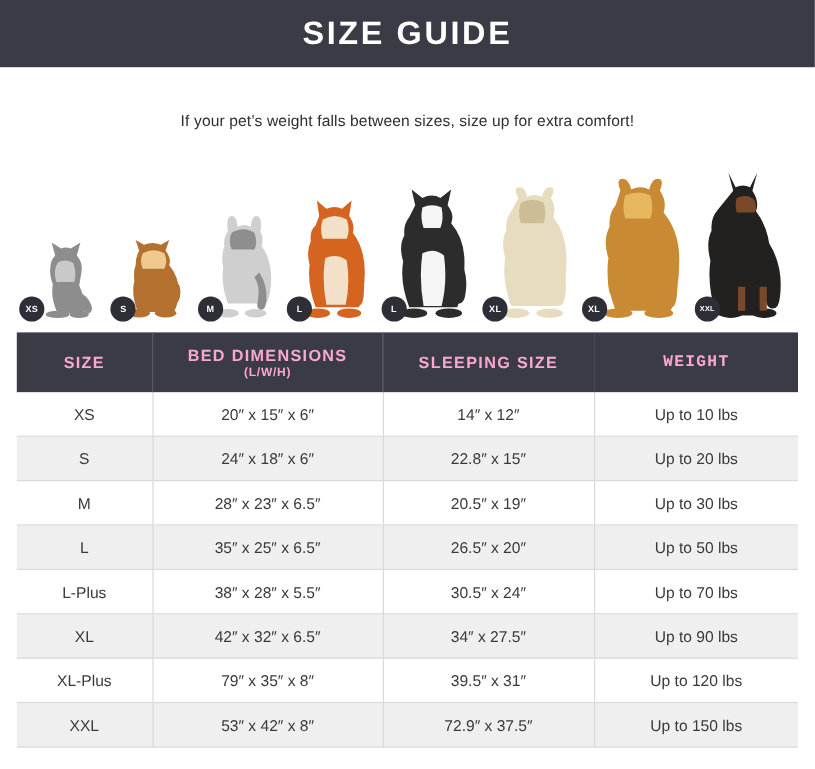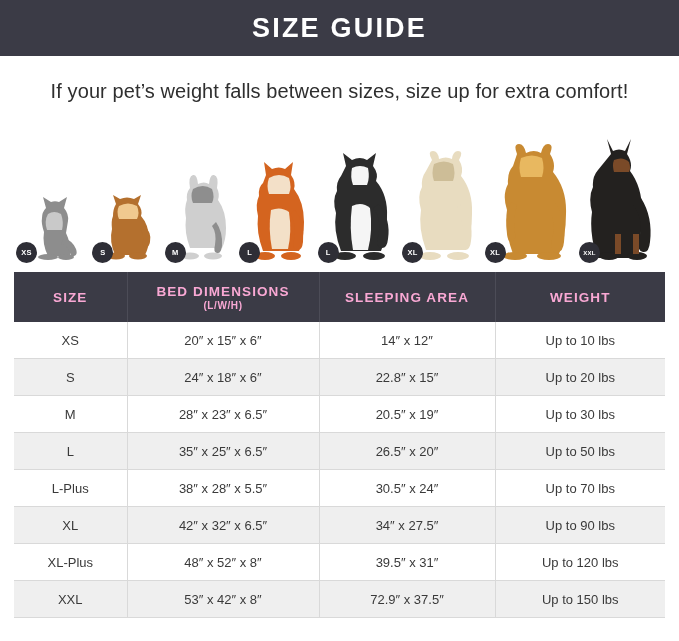--- a/index.html
+++ b/index.html
@@ -32,23 +32,23 @@
   }
   .banner-title {
     color: #ffffff;
     font-size: 27px;
     font-weight: bold;
     letter-spacing: 2.2px;
   }
   
   .subtitle {
     text-align: center;
-    font-size: 20px;
+    font-size: 13px;
     color: #2f2f2f;
-    margin-top: 24px;
+    margin-top: 37px;
     letter-spacing: .1px;
   }
   
   .pets-row {
     position: relative;
     height: 135px;
     margin-top: 22px;
     display: flex;
     align-items: flex-end;
     justify-content: space-between;
@@ -92,21 +92,21 @@
   table.size-table th {
     background: #3b3b46;
     color: #f9a8d4;
     font-size: 13.5px;
     font-weight: bold;
     letter-spacing: 1.1px;
     padding: 12px 4px 11px 4px;
     text-align: center;
     border-right: 1px solid #4c4c57;
   }
-  table.size-table th:last-child { border-right: none; }
+  table.size-table th:last-child { border-right: none; font-family: Liberation Mono, monospace; }
   table.size-table th .sub {
     display: block;
     font-size: 10px;
     letter-spacing: .6px;
     font-weight: bold;
     margin-top: 1px;
   }
   table.size-table td {
     font-size: 13px;
     text-align: center;
@@ -273,21 +273,21 @@
     <thead>
       <tr>
         <th>
           <span>SIZE</span>
         </th>
         <th>
           <span>BED DIMENSIONS</span>
           <span class="sub">(L/W/H)</span>
         </th>
         <th>
-          <span>SLEEPING AREA</span>
+          <span>SLEEPING SIZE</span>
         </th>
         <th>
           <span>WEIGHT</span>
         </th>
       </tr>
     </thead>
     <tbody>
       <tr class="plain">
         <td>XS</td>
         <td>20″ x 15″ x 6″</td>
@@ -319,21 +319,21 @@
         <td>Up to 70 lbs</td>
       </tr>
       <tr class="alt">
         <td>XL</td>
         <td>42″ x 32″ x 6.5″</td>
         <td>34″ x 27.5″</td>
         <td>Up to 90 lbs</td>
       </tr>
       <tr class="plain">
         <td>XL-Plus</td>
-        <td>48″ x 52″ x 8″</td>
+        <td>79″ x 35″ x 8″</td>
         <td>39.5″ x 31″</td>
         <td>Up to 120 lbs</td>
       </tr>
       <tr class="alt">
         <td>XXL</td>
         <td>53″ x 42″ x 8″</td>
         <td>72.9″ x 37.5″</td>
         <td>Up to 150 lbs</td>
       </tr>
     </tbody>

